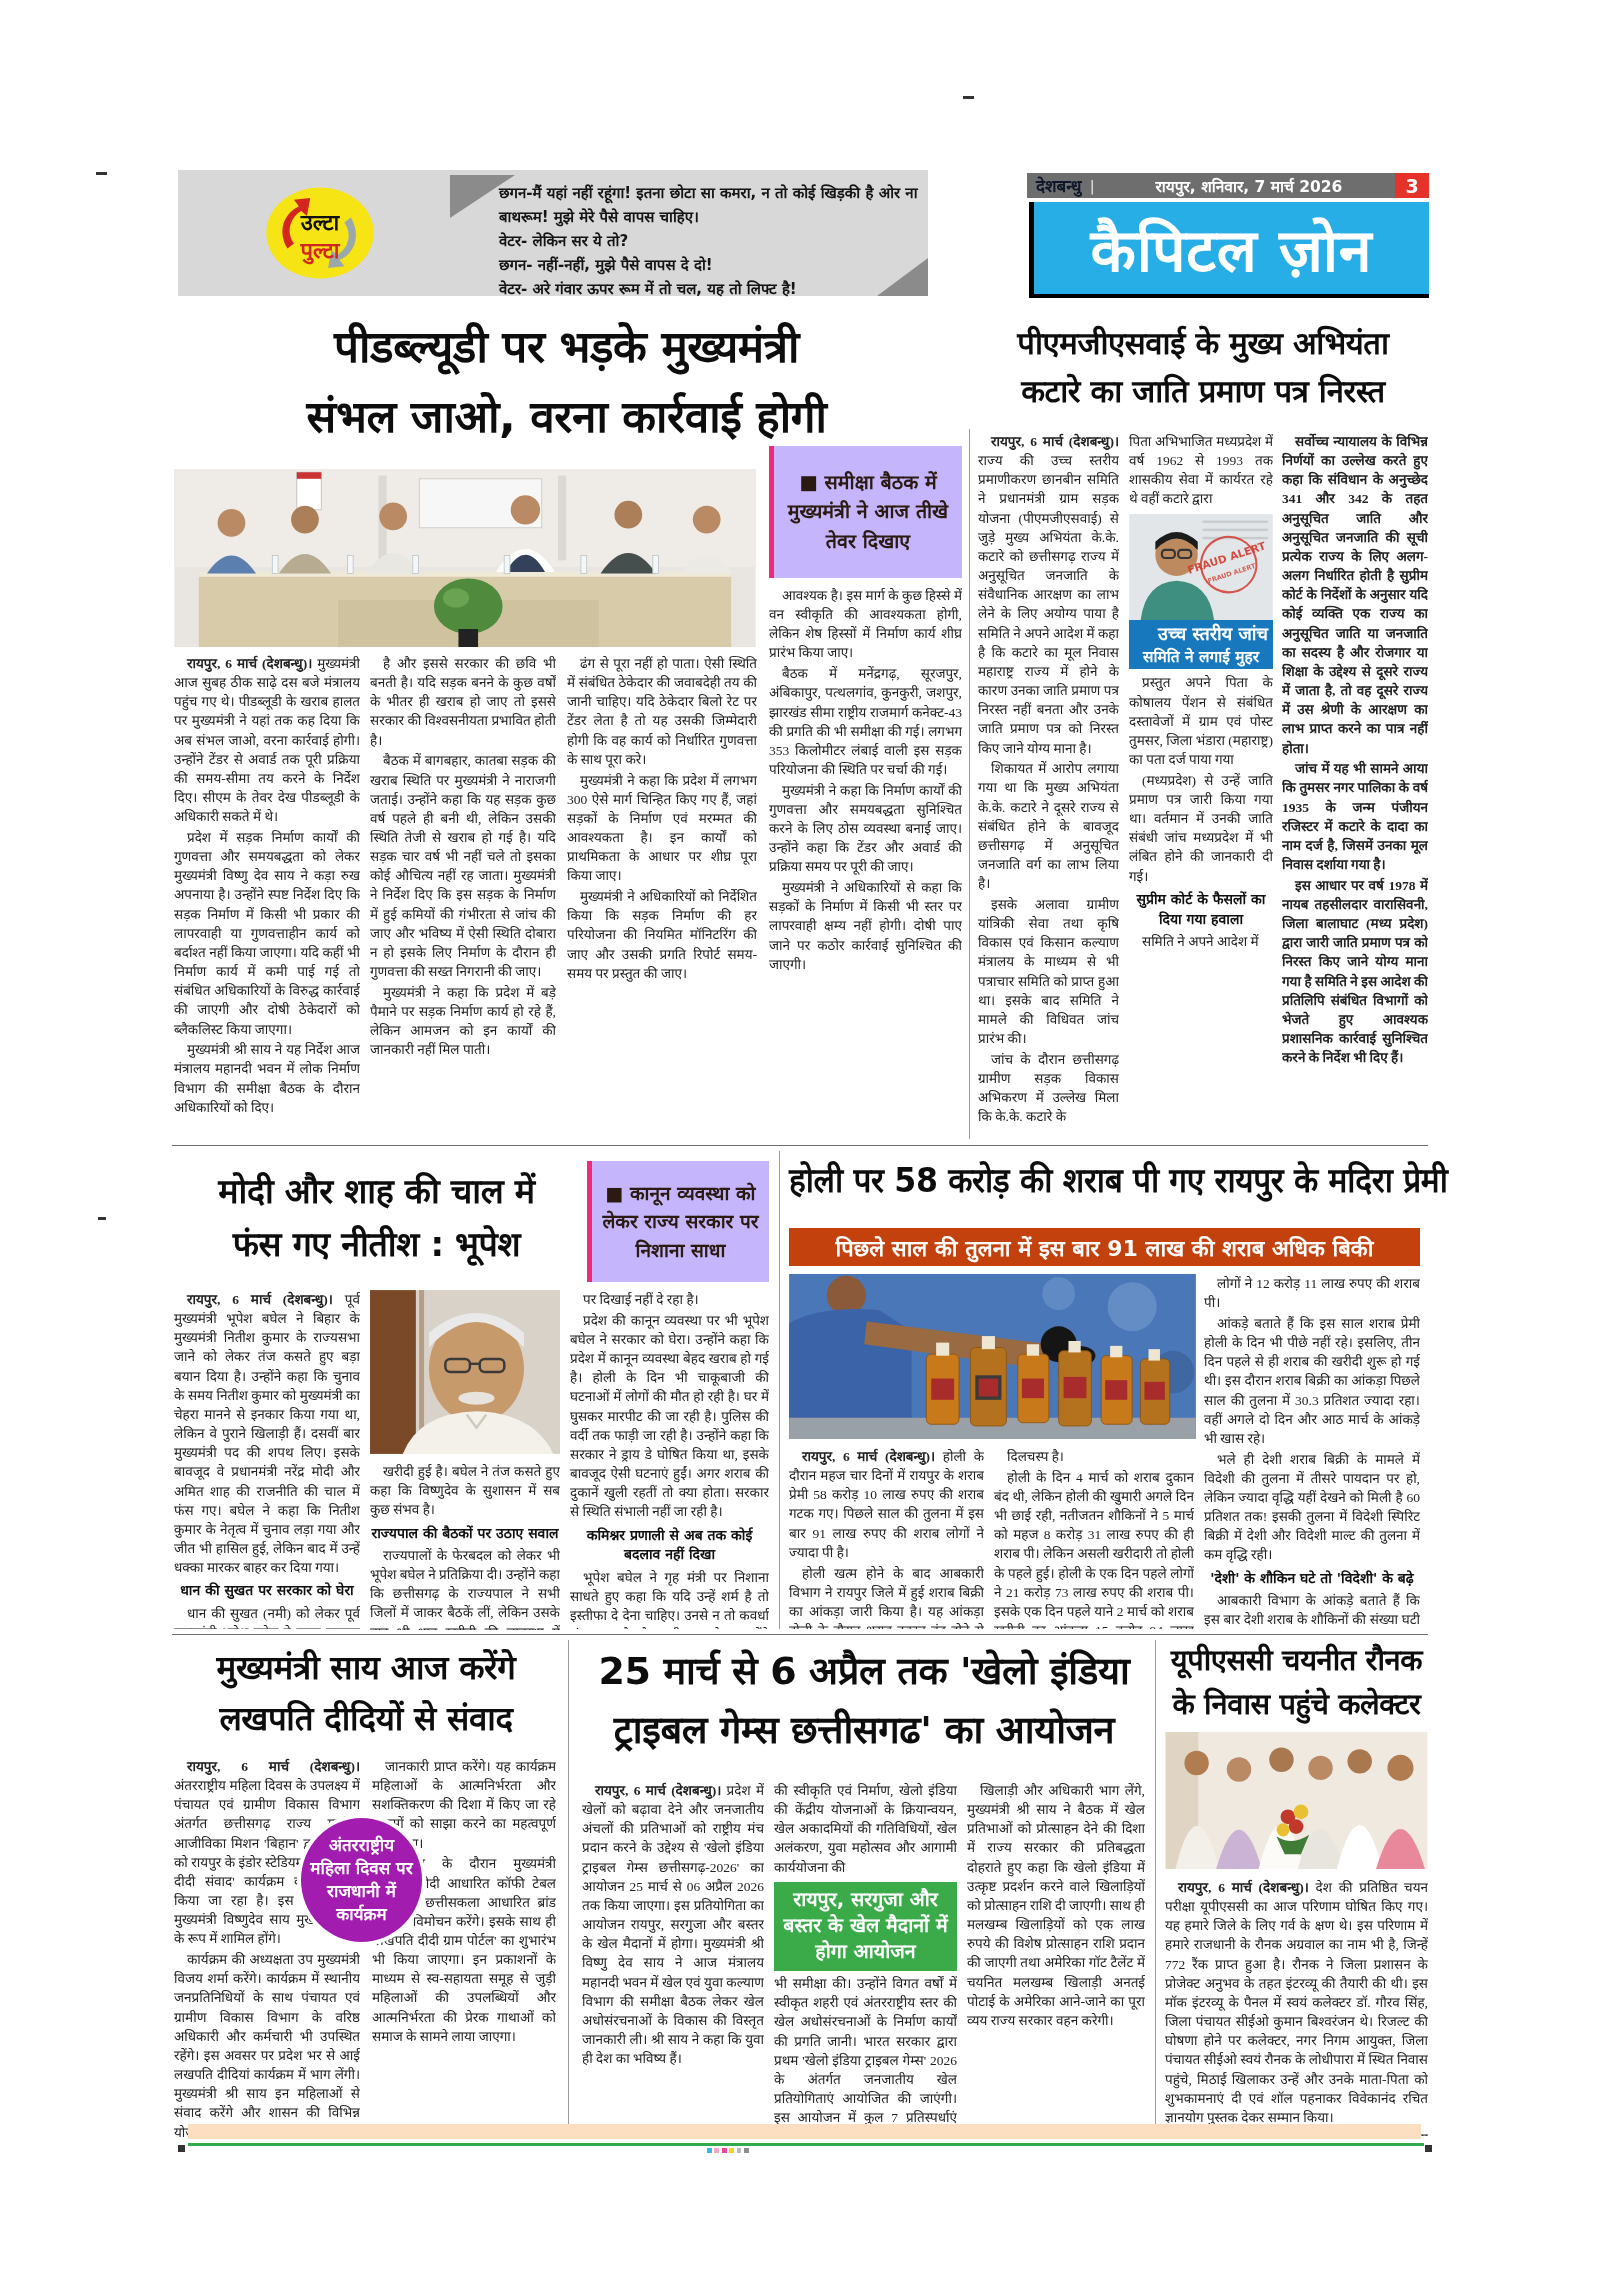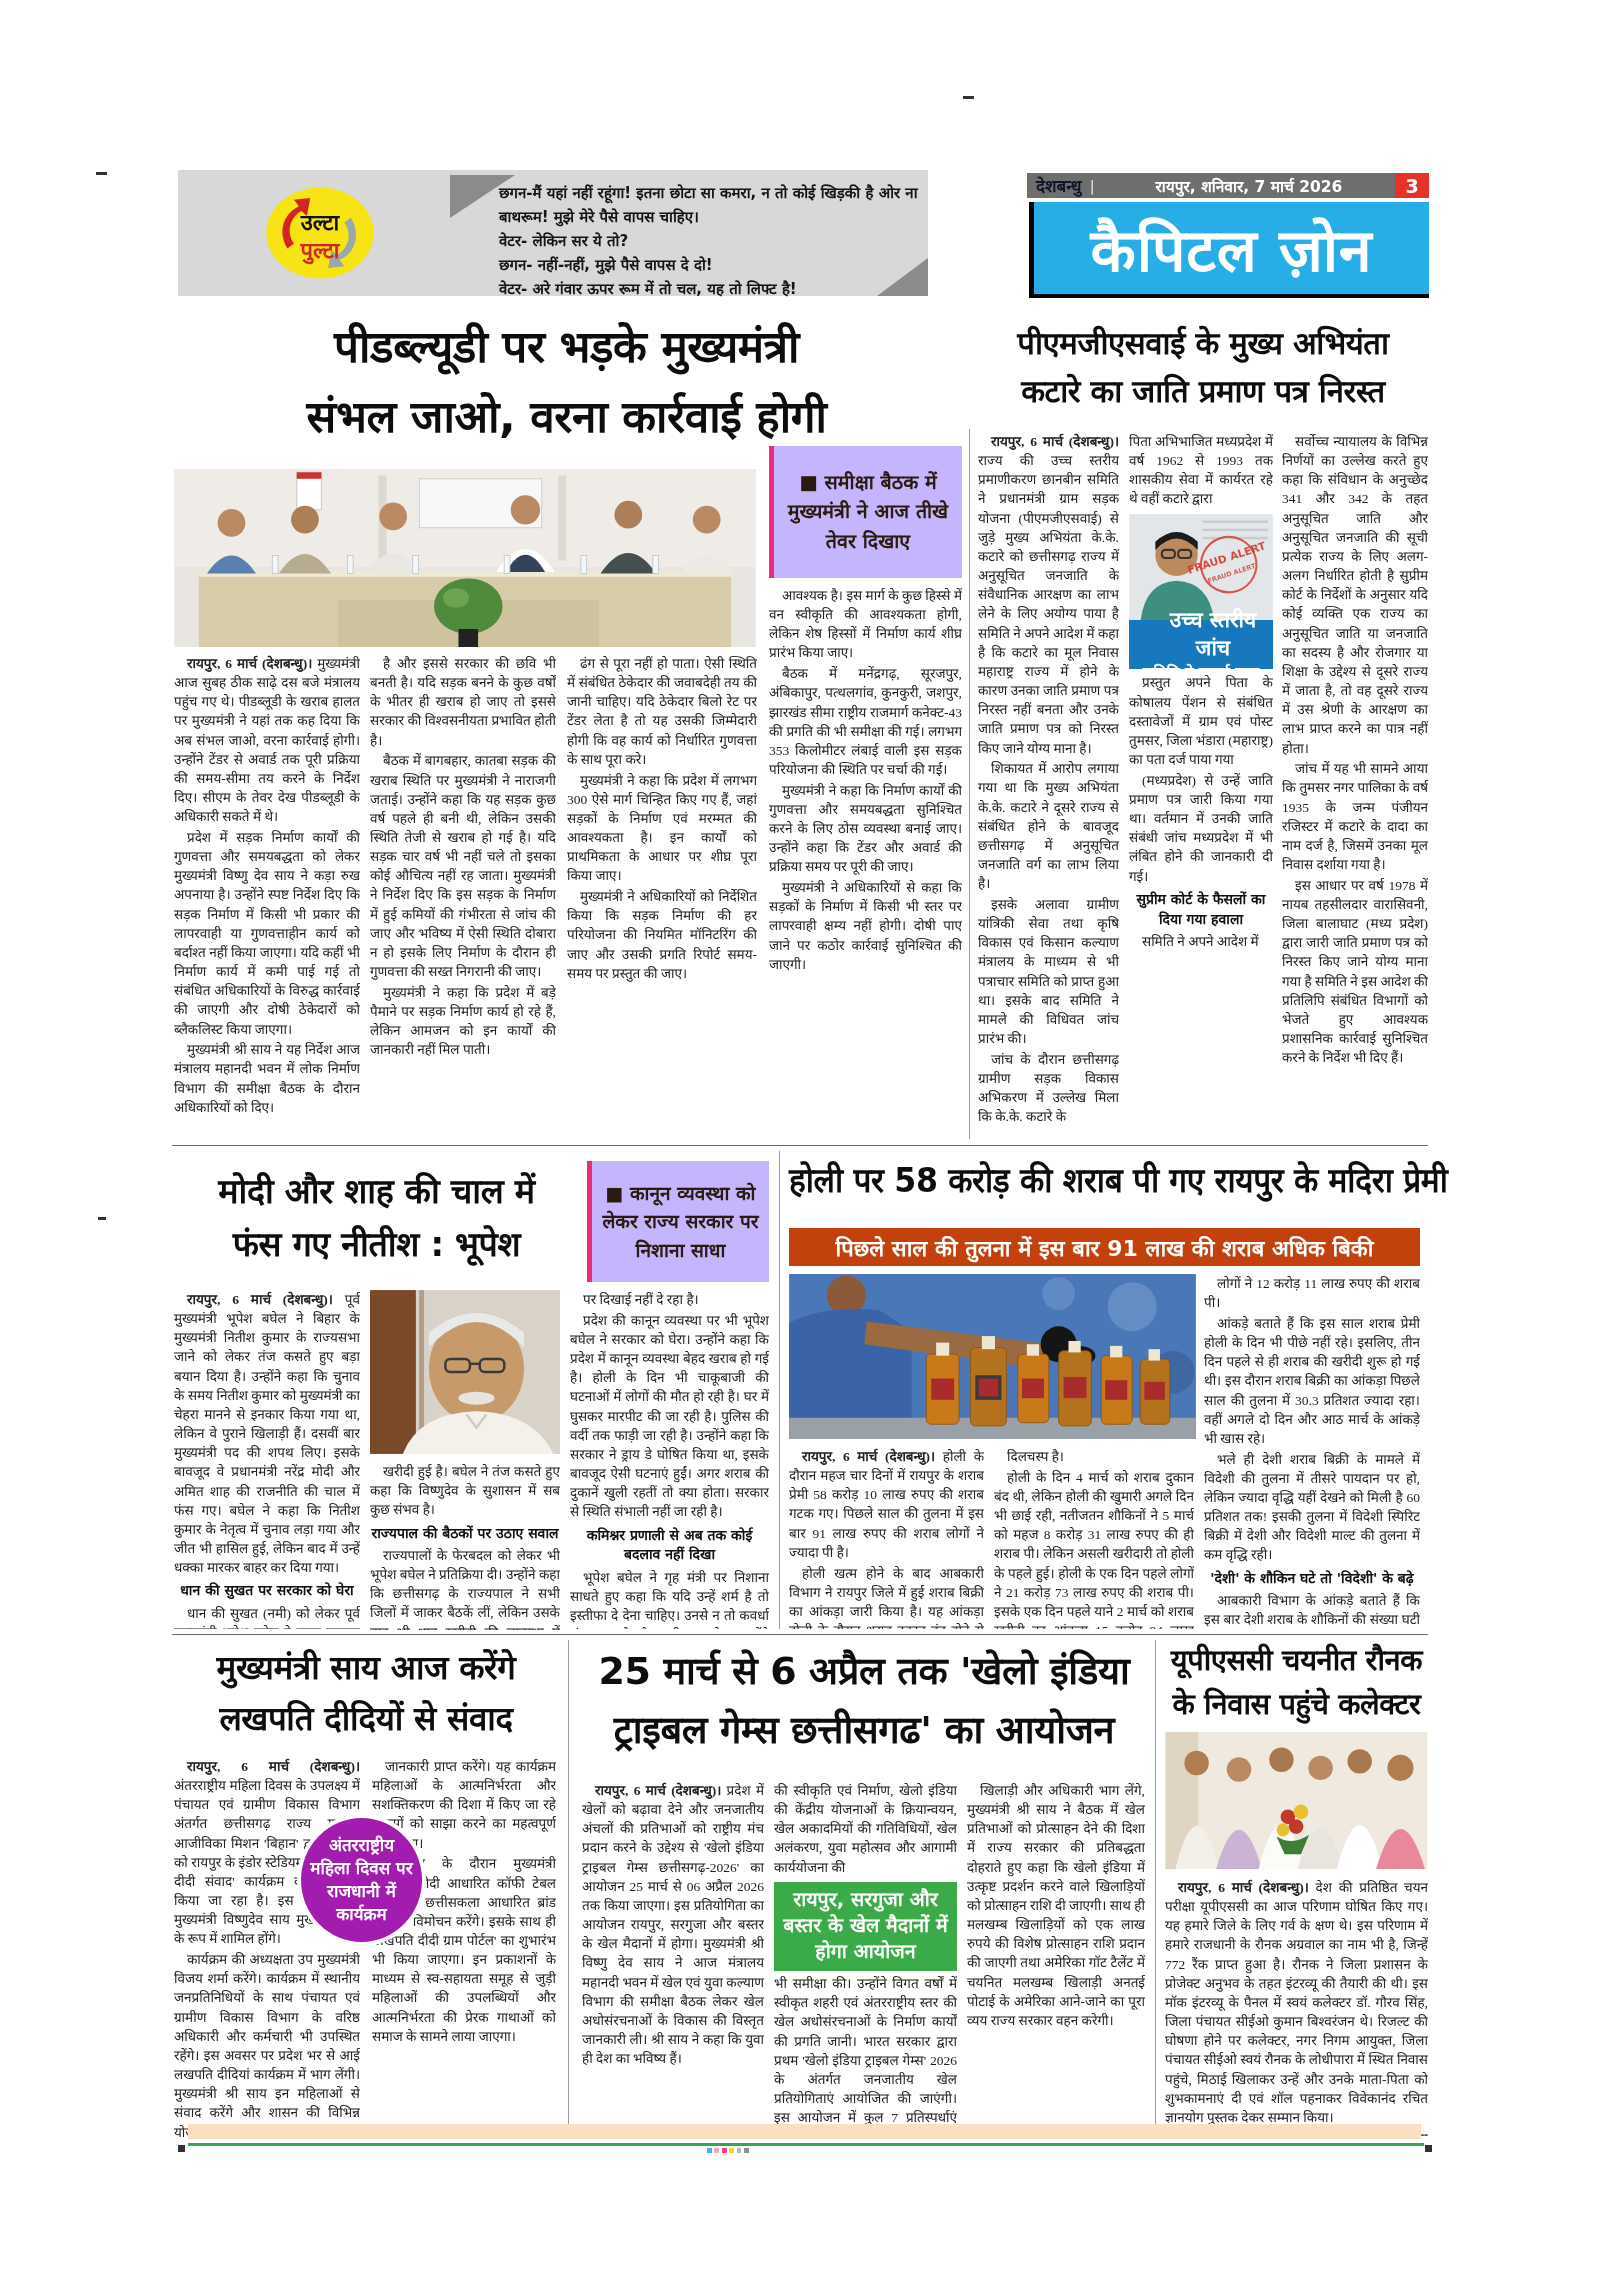--- a/index.html
+++ b/index.html
@@ -168,32 +168,32 @@
       <rect x="40" y="44" width="16" height="10" rx="4" fill="none" stroke="#333" stroke-width="2.5"></rect>
       <rect x="60" y="44" width="16" height="10" rx="4" fill="none" stroke="#333" stroke-width="2.5"></rect>
       <path d="M14 130 Q20 84 58 82 Q98 84 104 130 Z" fill="#3f8f80"></path>
       <g transform="rotate(-18 122 62)">
         <circle cx="122" cy="62" r="34" fill="none" stroke="#d23b2e" stroke-width="2.5" opacity="0.85"></circle>
         <text x="122" y="58" text-anchor="middle" font-size="13" font-weight="bold" fill="#d23b2e" opacity="0.9">FRAUD ALERT</text>
         <text x="122" y="76" text-anchor="middle" font-size="8" font-weight="bold" fill="#d23b2e" opacity="0.8">FRAUD ALERT</text>
       </g>
     </svg>
     <div style="width:144px;height:49px;background:#1878be;display:flex;flex-direction:column;align-items:center;justify-content:center;">
-      <div class="whitebox-text" style="font-size:21px;margin-left:24px;">उच्च स्तरीय जांच</div>
+      <div class="whitebox-text" style="font-size:18px;margin-left:24px;">उच्च स्तरीय जांच</div>
       <div class="whitebox-text" style="font-size:15.5px;">समिति ने लगाई मुहर</div>
     </div>
     <div class="bodycol" style="width:144px;margin-top:4.9px;height:500px;overflow:hidden;">
         <p>प्रस्तुत अपने पिता के कोषालय पेंशन से संबंधित दस्तावेजों में ग्राम एवं पोस्ट तुमसर, जिला भंडारा (महाराष्ट्र) का पता दर्ज पाया गया</p>
         <p>(मध्यप्रदेश) से उन्हें जाति प्रमाण पत्र जारी किया गया था। वर्तमान में उनकी जाति संबंधी जांच मध्यप्रदेश में भी लंबित होने की जानकारी दी गई।</p>
         <div class="subhead">सुप्रीम कोर्ट के फैसलों का दिया गया हवाला</div>
         <p>समिति ने अपने आदेश में</p>
       </div>
   </div>
 
-  <div class="abs bodycol" style="left:1282px;top:432px;width:146px;height:707px;">
+  <div class="abs bodycol" style="left:1282px;top:432px;width:146px;height:707px;font-weight:bold;">
       <p>सर्वोच्च न्यायालय के विभिन्न निर्णयों का उल्लेख करते हुए कहा कि संविधान के अनुच्छेद 341 और 342 के तहत अनुसूचित जाति और अनुसूचित जनजाति की सूची प्रत्येक राज्य के लिए अलग-अलग निर्धारित होती है  सुप्रीम कोर्ट के निर्देशों के अनुसार यदि कोई व्यक्ति एक राज्य का अनुसूचित जाति या जनजाति का सदस्य है और रोजगार या शिक्षा के उद्देश्य से दूसरे राज्य में जाता है, तो वह दूसरे राज्य में उस श्रेणी के आरक्षण का लाभ प्राप्त करने का पात्र नहीं होता।</p>
       <p>जांच में यह भी सामने आया कि तुमसर नगर पालिका के वर्ष 1935 के जन्म पंजीयन रजिस्टर में कटारे के दादा का नाम दर्ज है, जिसमें उनका मूल निवास दर्शाया गया है।</p>
       <p>इस आधार पर वर्ष 1978 में नायब तहसीलदार वारासिवनी, जिला बालाघाट (मध्य प्रदेश) द्वारा जारी जाति प्रमाण पत्र को निरस्त किए जाने योग्य माना गया है  समिति ने इस आदेश की प्रतिलिपि संबंधित विभागों को भेजते हुए आवश्यक प्रशासनिक कार्रवाई सुनिश्चित करने के निर्देश भी दिए हैं।</p>
     </div>
 
   <div class="abs hrule" style="left:172px;top:1145px;width:1256px;"></div>
 
   <div class="abs headline" style="left:173px;top:1165px;width:407px;font-size:34px;line-height:1.55;">
     <div>मोदी और शाह की चाल में</div>
     <div>फंस गए नीतीश : भूपेश</div>

